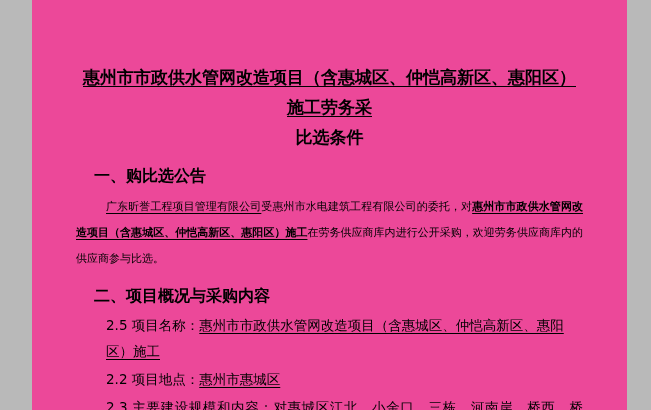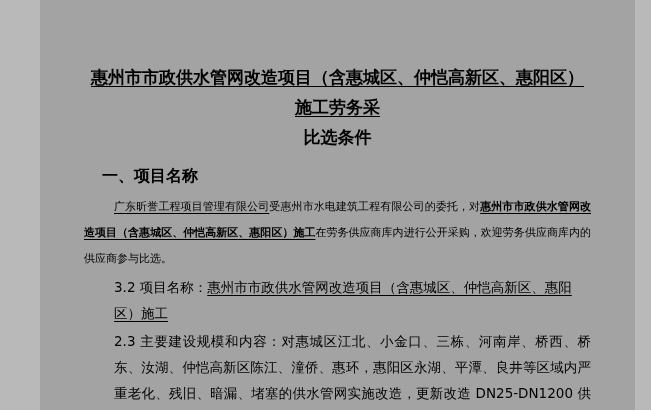--- a/index.html
+++ b/index.html
@@ -8,25 +8,25 @@
     background: #b9b9b9;
   }
   body {
     width: 651px;
     height: 410px;
     overflow: hidden;
     font-family: "DejaVu Sans", sans-serif;
   }
   .page {
     position: absolute;
-    left: 40px;
+    left: 32px;
     top: 0;
     width: 595px;
     height: 410px;
-    background: #a3a3a3;
+    background: #ec4899;
     box-sizing: border-box;
     padding: 0 44px;
     overflow: hidden;
   }
   .gutter-left {
     position: absolute;
     left: 0;
     top: 0;
     width: 28px;
     height: 410px;
@@ -111,31 +111,35 @@
 
 <div class="page">
 
   <div class="spacer-top"></div>
 
   <div class="doc-title">
     <span class="u">惠州市市政供水管网改造项目（含惠城区、仲恺高新区、惠阳区）施工劳务采</span><br>
     <span>比选条件</span>
   </div>
 
-  <div class="section-heading">一、项目名称</div>
+  <div class="section-heading">一、购比选公告</div>
 
   <div class="para indent">
     <span class="u">广东昕誉工程项目管理有限公司</span><span>受惠州市水电建筑工程有限公司的委托，对</span><span class="u b">惠州市市政供水管网改造项目（含惠城区、仲恺高新区、惠阳区）施工</span><span>在劳务供应商库内进行公开采购，欢迎劳务供应商库内的供应商参与比选。</span>
   </div>
 
+  <div class="section-heading">二、项目概况与采购内容</div>
 
   <div class="item">
-    <span>3.2 项目名称：</span><span class="underline-val">惠州市市政供水管网改造项目（含惠城区、仲恺高新区、惠阳区）施工</span>
+    <span>2.5 项目名称：</span><span class="underline-val">惠州市市政供水管网改造项目（含惠城区、仲恺高新区、惠阳区）施工</span>
   </div>
 
+  <div class="item">
+    <span>2.2 项目地点：</span><span class="underline-val">惠州市惠城区</span>
+  </div>
 
   <div class="item">
     <div class="item-body">
       <span>2.3 主要建设规模和内容：</span><span>对惠城区江北、小金口、三栋、河南岸、桥西、桥东、汝湖、仲恺高新区陈江、潼侨、惠环，惠阳区永湖、平潭、良井等区域内严重老化、残旧、暗漏、堵塞的供水管网实施改造，更新改造 DN25-DN1200 供水管约 348713 米。</span>
     </div>
   </div>
 
 </div>
 
 </body></html>

